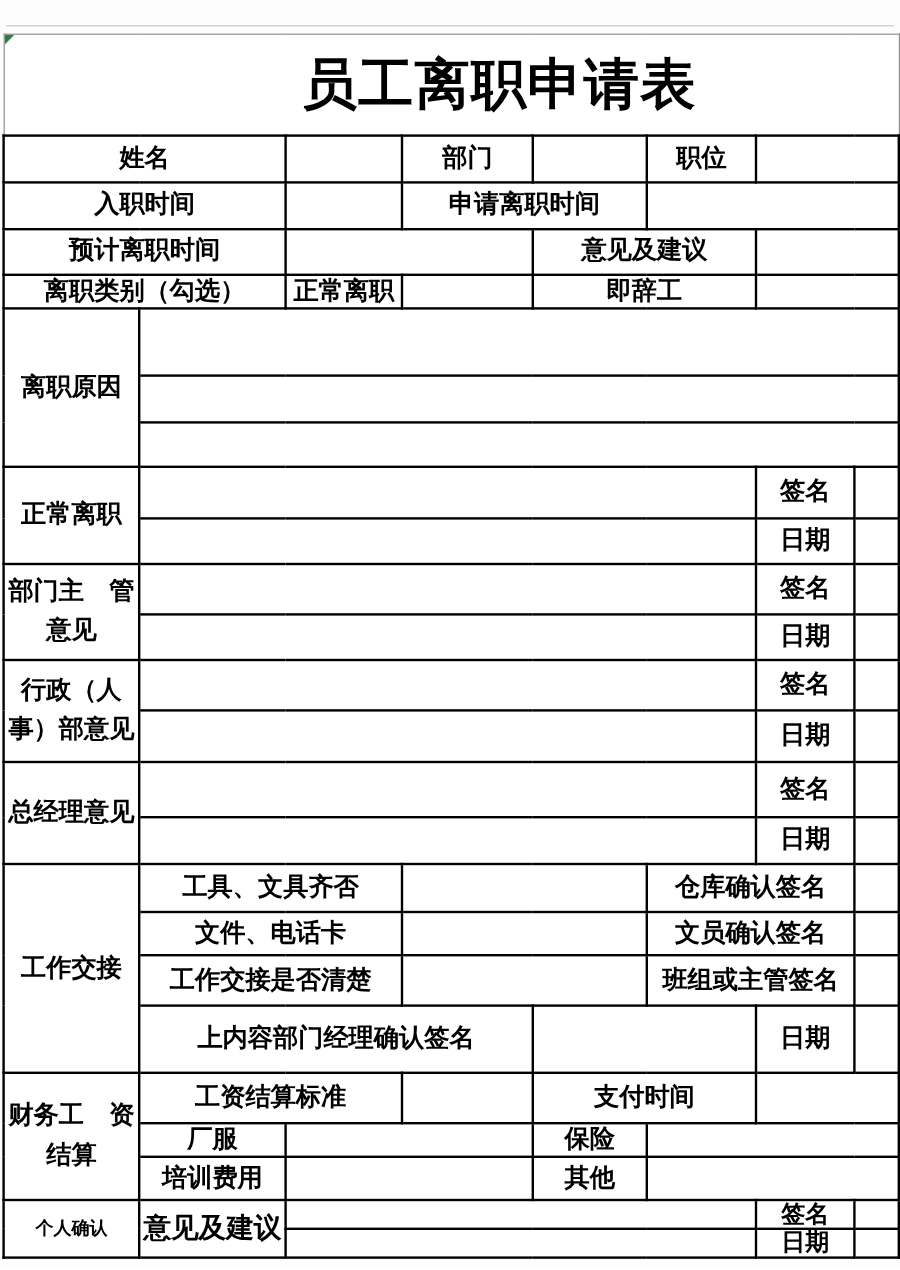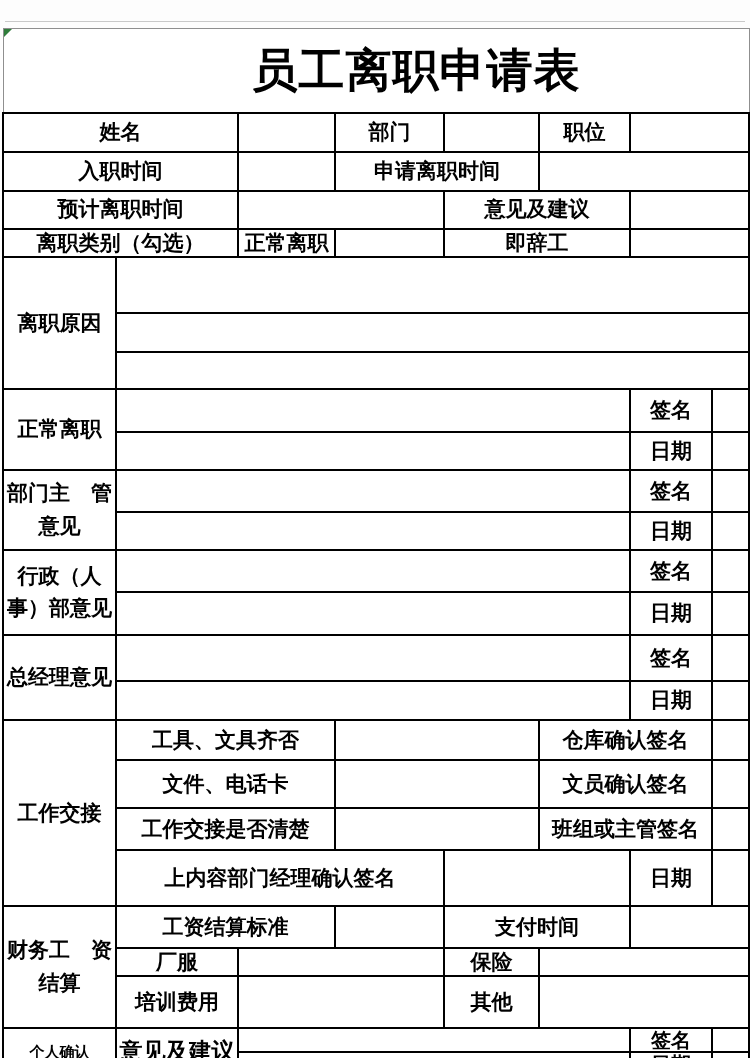--- a/index.html
+++ b/index.html
@@ -141,21 +141,21 @@
       <td class="blank"></td>
     </tr>
 
     <tr style="height:40px">
       <td rowspan="4">工作交接</td>
       <td colspan="2">工具、文具齐否</td>
       <td class="blank" colspan="2"></td>
       <td colspan="2">仓库确认签名</td>
       <td class="blank"></td>
     </tr>
-    <tr style="height:48px">
+    <tr style="height:36px">
       <td colspan="2">文件、电话卡</td>
       <td class="blank" colspan="2"></td>
       <td colspan="2">文员确认签名</td>
       <td class="blank"></td>
     </tr>
     <tr style="height:42px">
       <td colspan="2">工作交接是否清楚</td>
       <td class="blank" colspan="2"></td>
       <td colspan="2">班组或主管签名</td>
       <td class="blank"></td>
@@ -176,21 +176,21 @@
       <td class="blank"></td>
       <td colspan="2">支付时间</td>
       <td class="blank" colspan="2"></td>
     </tr>
     <tr style="height:26px">
       <td>厂服</td>
       <td class="blank" colspan="2"></td>
       <td>保险</td>
       <td class="blank" colspan="3"></td>
     </tr>
-    <tr style="height:52px">
+    <tr style="height:36px">
       <td>培训费用</td>
       <td class="blank" colspan="2"></td>
       <td>其他</td>
       <td class="blank" colspan="3"></td>
     </tr>
 
     <tr style="height:23px" class="half">
       <td rowspan="2" style="font-size:15px">个人确认</td>
       <td rowspan="2" style="font-size:23px">意见及建议</td>
       <td class="blank" colspan="4"></td>

